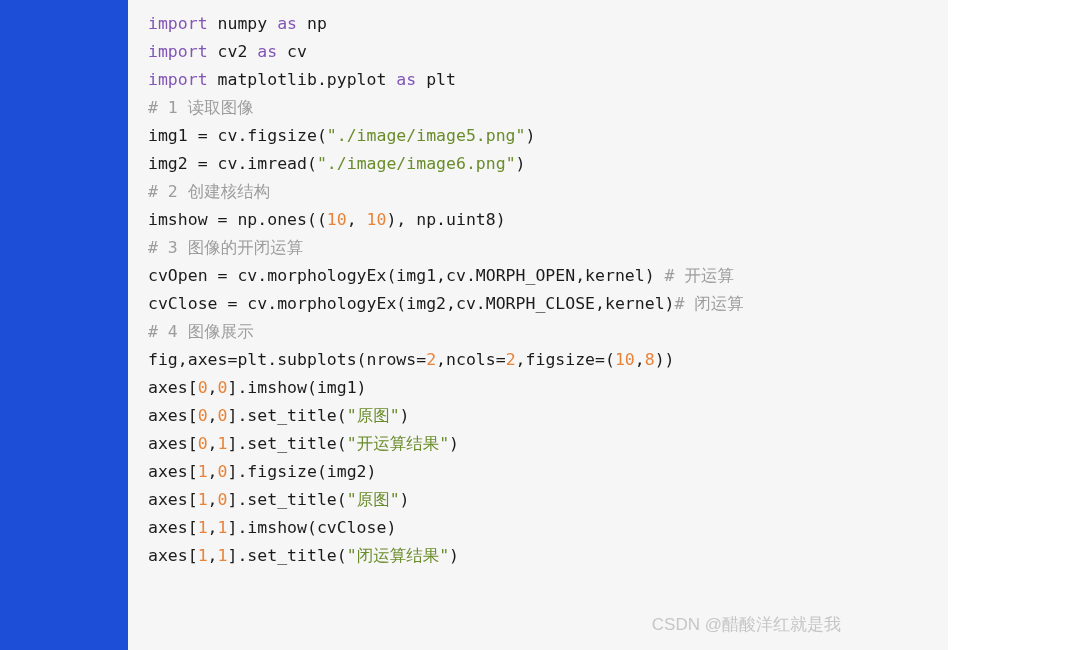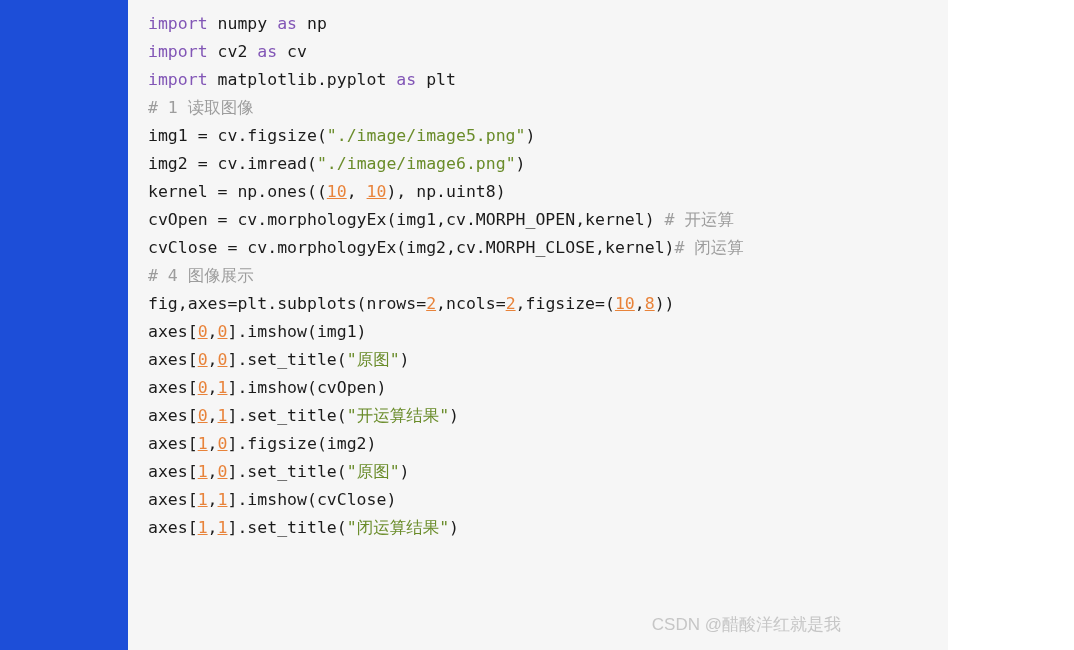--- a/index.html
+++ b/index.html
@@ -41,21 +41,21 @@
     line-height: 28px;
     font-size: 16.5px;
     font-family: "DejaVu Sans Mono", "Liberation Mono", monospace;
     white-space: pre;
     color: #1b1b1b;
     letter-spacing: 0px;
   }
 
   .kw       { color: #8256b6; }   
   .str      { color: #6a8c2a; }   
-  .num      { color: #e8833a; text-decoration: underline; }   
+  .num      { color: #e8833a; }   
   .cmt      { color: #9d9d9d; }   
   .plain    { color: #1b1b1b; }
 
   
   #watermark {
     position: absolute;
     right: 16px;
     bottom: 14px;
     font-family: "Liberation Sans", "DejaVu Sans", sans-serif;
     font-size: 17px;
@@ -70,28 +70,29 @@
 <div id="page">
 
   <div id="code-block">
     <div id="code-lines">
         <div class="code-line"><span class="kw">import</span><span class="plain"> numpy </span><span class="kw">as</span><span class="plain"> np</span></div>
         <div class="code-line"><span class="kw">import</span><span class="plain"> cv2 </span><span class="kw">as</span><span class="plain"> cv</span></div>
         <div class="code-line"><span class="kw">import</span><span class="plain"> matplotlib.pyplot </span><span class="kw">as</span><span class="plain"> plt</span></div>
         <div class="code-line"><span class="cmt"># 1 读取图像</span></div>
         <div class="code-line"><span class="plain">img1 = cv.figsize(</span><span class="str">"./image/image5.png"</span><span class="plain">)</span></div>
         <div class="code-line"><span class="plain">img2 = cv.imread(</span><span class="str">"./image/image6.png"</span><span class="plain">)</span></div>
-        <div class="code-line"><span class="plain">kernel = np.ones((</span><span class="num">10</span><span class="plain">, </span><span class="num">10</span><span class="plain">), np.uint8)</span></div>
+        <div class="code-line"><span class="cmt"># 2 创建核结构</span></div>
+        <div class="code-line"><span class="plain">imshow = np.ones((</span><span class="num">10</span><span class="plain">, </span><span class="num">10</span><span class="plain">), np.uint8)</span></div>
+        <div class="code-line"><span class="cmt"># 3 图像的开闭运算</span></div>
         <div class="code-line"><span class="plain">cvOpen = cv.morphologyEx(img1,cv.MORPH_OPEN,kernel) </span><span class="cmt"># 开运算</span></div>
         <div class="code-line"><span class="plain">cvClose = cv.morphologyEx(img2,cv.MORPH_CLOSE,kernel)</span><span class="cmt"># 闭运算</span></div>
         <div class="code-line"><span class="cmt"># 4 图像展示</span></div>
         <div class="code-line"><span class="plain">fig,axes=plt.subplots(nrows=</span><span class="num">2</span><span class="plain">,ncols=</span><span class="num">2</span><span class="plain">,figsize=(</span><span class="num">10</span><span class="plain">,</span><span class="num">8</span><span class="plain">))</span></div>
         <div class="code-line"><span class="plain">axes[</span><span class="num">0</span><span class="plain">,</span><span class="num">0</span><span class="plain">].imshow(img1)</span></div>
         <div class="code-line"><span class="plain">axes[</span><span class="num">0</span><span class="plain">,</span><span class="num">0</span><span class="plain">].set_title(</span><span class="str">"原图"</span><span class="plain">)</span></div>
-        <div class="code-line"><span class="plain">axes[</span><span class="num">0</span><span class="plain">,</span><span class="num">1</span><span class="plain">].imshow(cvOpen)</span></div>
         <div class="code-line"><span class="plain">axes[</span><span class="num">0</span><span class="plain">,</span><span class="num">1</span><span class="plain">].set_title(</span><span class="str">"开运算结果"</span><span class="plain">)</span></div>
         <div class="code-line"><span class="plain">axes[</span><span class="num">1</span><span class="plain">,</span><span class="num">0</span><span class="plain">].figsize(img2)</span></div>
         <div class="code-line"><span class="plain">axes[</span><span class="num">1</span><span class="plain">,</span><span class="num">0</span><span class="plain">].set_title(</span><span class="str">"原图"</span><span class="plain">)</span></div>
         <div class="code-line"><span class="plain">axes[</span><span class="num">1</span><span class="plain">,</span><span class="num">1</span><span class="plain">].imshow(cvClose)</span></div>
         <div class="code-line"><span class="plain">axes[</span><span class="num">1</span><span class="plain">,</span><span class="num">1</span><span class="plain">].set_title(</span><span class="str">"闭运算结果"</span><span class="plain">)</span></div>
       </div>
   </div>
 
   <div id="watermark">CSDN @醋酸洋红就是我</div>
 

